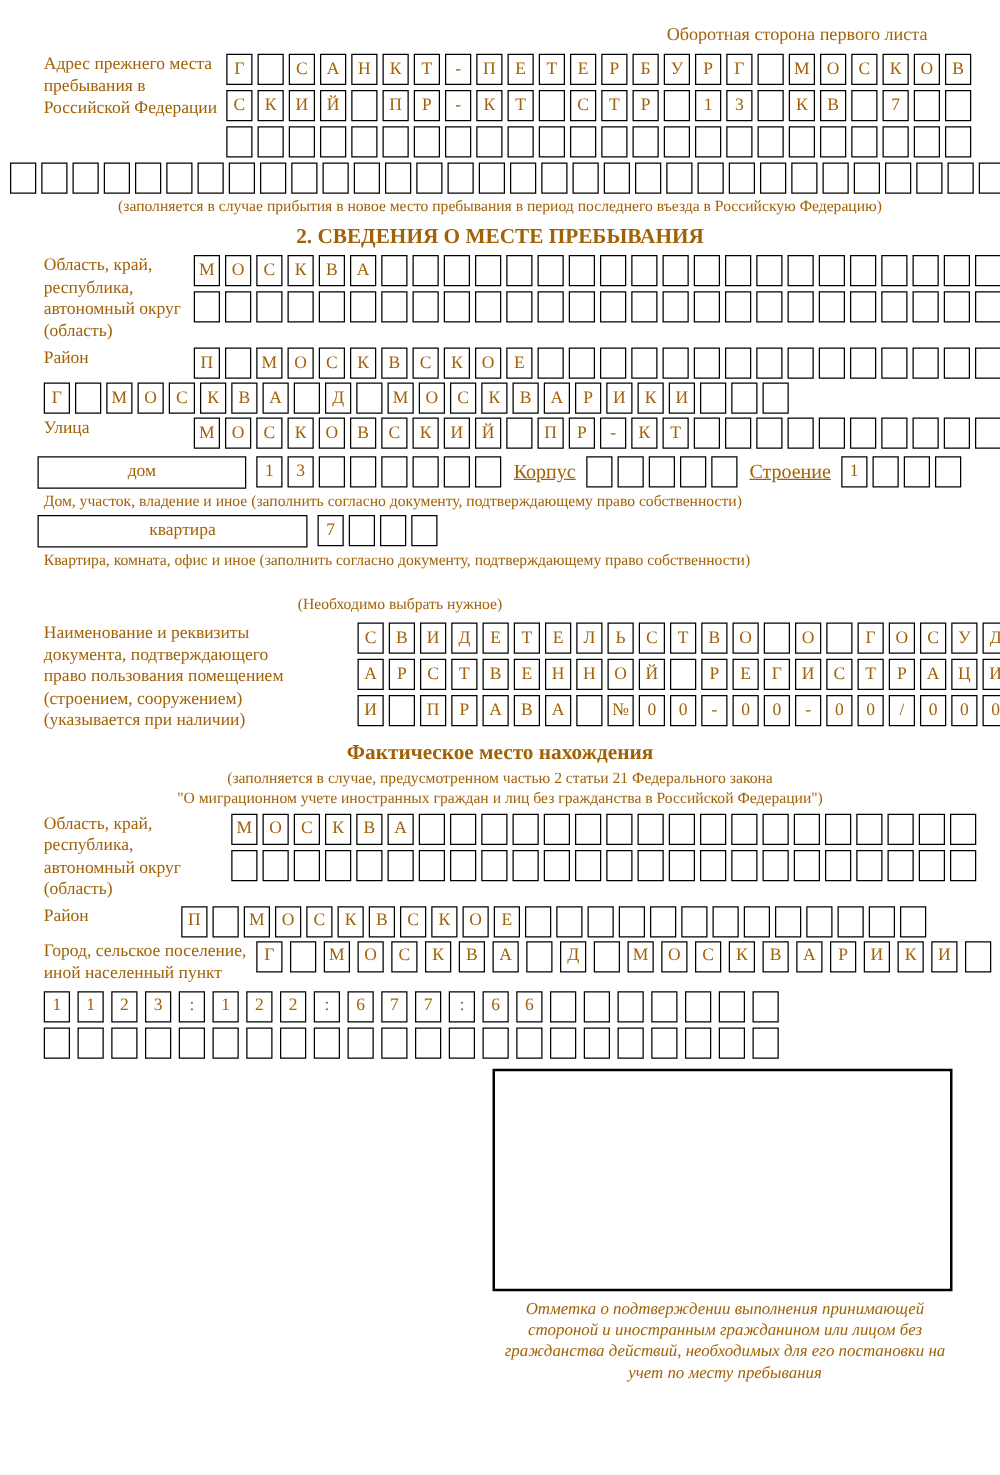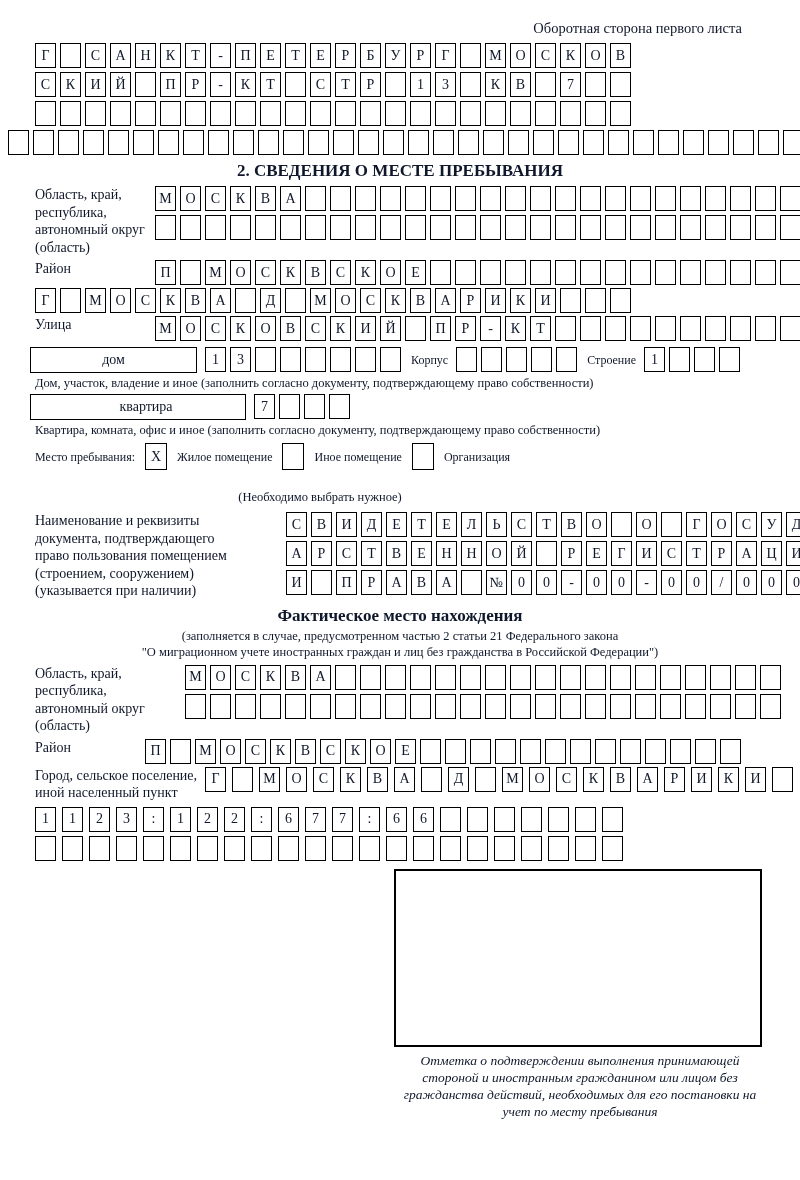--- a/index.html
+++ b/index.html
@@ -1,19 +1,19 @@
 <!DOCTYPE html>
 <html><head>
 <meta charset="utf-8">
 <style>
   html,body{margin:0;padding:0;background:#ffffff;}
   .sheet{
     position:relative;
     width:800px;height:1180px;
-    background:#fff;color:#0f172a;
+    background:#fff;color:#a16207;
     font-family:"Liberation Serif","DejaVu Serif",serif;
     overflow:hidden;
     box-sizing:border-box;
   }
   .hdr-note{text-align:right;padding:20px 58px 0 0;font-size:14.5px;}
   .frow{display:flex;align-items:flex-start;margin-left:35px;margin-right:30px;}
   .flabel{font-size:14px;line-height:1.25;padding-right:6px;box-sizing:border-box;}
   .lw146{flex:0 0 146px;}
   .lw120{flex:0 0 120px;}
   .lw145{flex:0 0 145px;}
@@ -37,38 +37,39 @@
   .sec-title{font-size:17px;font-weight:bold;text-align:center;margin-top:6px;}
   .mt3{margin-top:3px;}.mt4{margin-top:4px;}.mt5{margin-top:5px;}
   .mt6{margin-top:6px;}.mt7{margin-top:7px;gap:36px;}
   .typebox{
     border:1.6px solid #000;height:24px;
     display:flex;align-items:center;justify-content:center;
     font-size:14px;box-sizing:content-box;background:#fff;
   }
   .w165{width:165px;}
   .w198{width:198px;padding-left:16px;}
-  .inline-lbl{font-size:12px;line-height:26px;white-space:nowrap;}
+  .inline-lbl{font-size:16px;line-height:26px;white-space:nowrap;text-decoration:underline;}
   .houserow{display:flex;align-items:flex-start;margin-left:30px;gap:8px;}
   .gap10{margin-left:2px;}
   .stayrow{display:flex;align-items:center;margin-left:35px;gap:10px;}
   .stayrow .cell{width:20px;height:25px;}
   .choose-note{font-size:12.5px;text-align:center;margin-top:20px;padding-right:160px;}
   .stamp-wrap{width:372px;margin:8px 34px 0 auto;}
   .stamp-box{width:368px;height:178px;border:2px solid #000;background:#fff;box-sizing:border-box;}
   .stamp-cap{margin-top:5px;font-size:13.5px;line-height:1.28;text-align:center;font-style:italic;}
 </style>
 </head>
 <body>
 
 <div class="sheet">
 
   <div class="hdr-note">Оборотная сторона первого листа</div>
 
   <div class="frow mt6">
+    <div class="flabel lw146">Адрес прежнего места пребывания в Российской Федерации</div>
     <div class="rowcol">
       <div class="cellrow">
           <span class="cell">Г</span>
           <span class="cell"></span>
           <span class="cell">С</span>
           <span class="cell">А</span>
           <span class="cell">Н</span>
           <span class="cell">К</span>
           <span class="cell">Т</span>
           <span class="cell">-</span>
@@ -170,20 +171,21 @@
       <span class="cell"></span>
       <span class="cell"></span>
       <span class="cell"></span>
       <span class="cell"></span>
       <span class="cell"></span>
       <span class="cell"></span>
       <span class="cell"></span>
       <span class="cell"></span>
       <span class="cell"></span>
     </div>
+  <div class="note">(заполняется в случае прибытия в новое место пребывания в период последнего въезда в Российскую Федерацию)</div>
 
   <div class="sec-title">2. СВЕДЕНИЯ О МЕСТЕ ПРЕБЫВАНИЯ</div>
 
   <div class="frow mt5">
     <div class="flabel lw120">Область, край, республика, автономный округ (область)</div>
     <div class="rowcol">
       <div class="cellrow">
           <span class="cell">М</span>
           <span class="cell">О</span>
           <span class="cell">С</span>
@@ -369,29 +371,20 @@
     <div class="typebox w198">квартира</div>
     <div class="cellrow">
         <span class="cell">7</span>
         <span class="cell"></span>
         <span class="cell"></span>
         <span class="cell"></span>
       </div>
   </div>
   <div class="note left mt3">Квартира, комната, офис и иное (заполнить согласно документу, подтверждающему право собственности)</div>
 
-  <div class="stayrow mt5">
-    <span class="inline-lbl">Место пребывания:</span>
-    <span class="cell">X</span>
-    <span class="inline-lbl">Жилое помещение</span>
-    <span class="cell"></span>
-    <span class="inline-lbl">Иное помещение</span>
-    <span class="cell"></span>
-    <span class="inline-lbl">Организация</span>
-  </div>
   <div class="choose-note">(Необходимо выбрать нужное)</div>
 
   <div class="frow mt7">
     <div class="flabel lw215">Наименование и реквизиты документа, подтверждающего право пользования помещением (строением, сооружением) (указывается при наличии)</div>
     <div class="rowcol">
       <div class="cellrow">
           <span class="cell">С</span>
           <span class="cell">В</span>
           <span class="cell">И</span>
           <span class="cell">Д</span>

